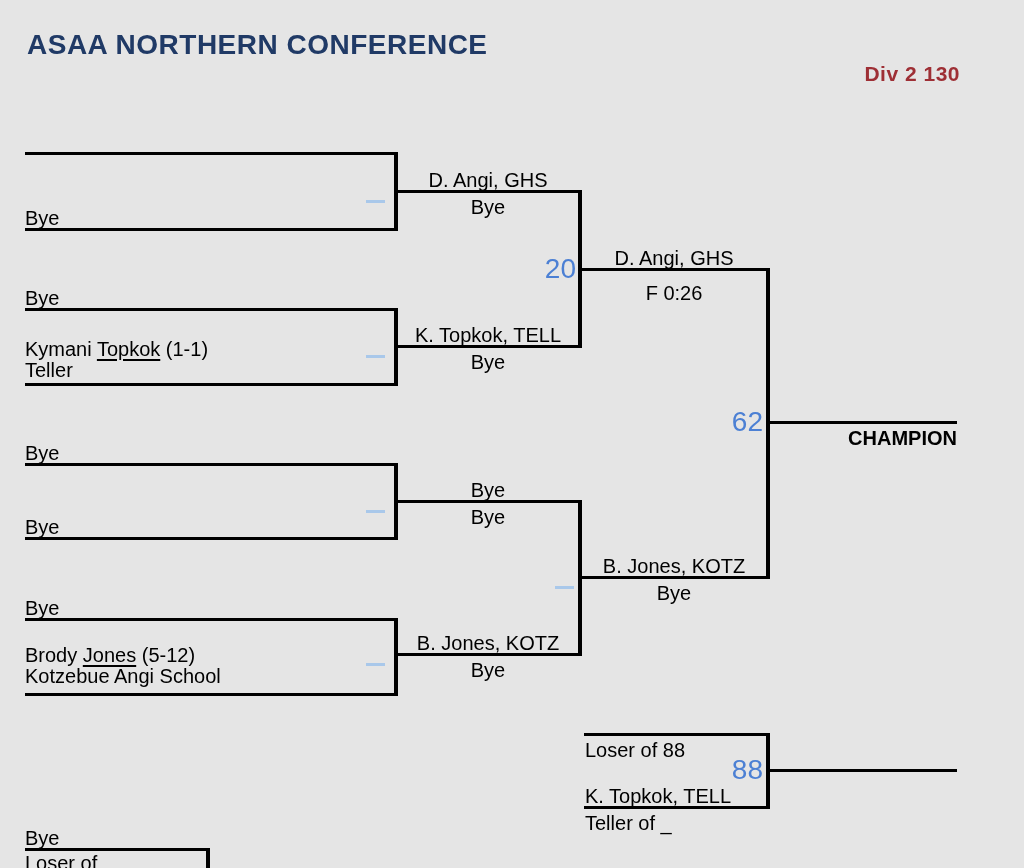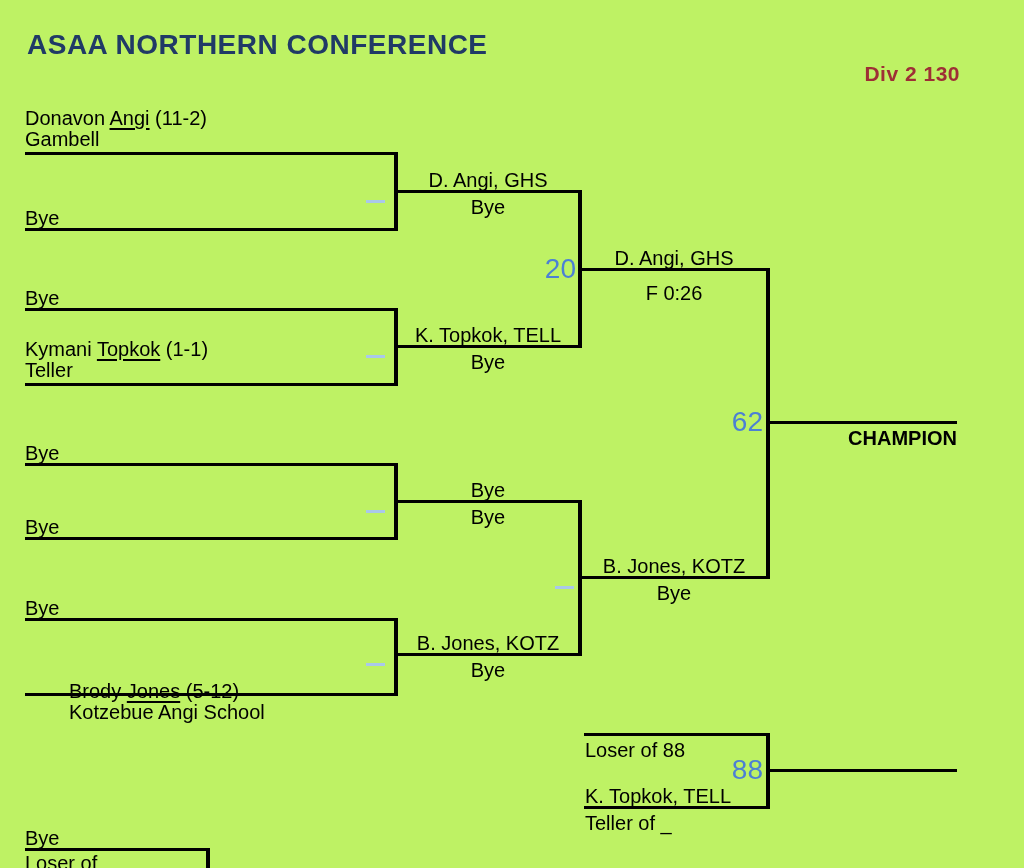--- a/index.html
+++ b/index.html
@@ -1,17 +1,17 @@
 <!DOCTYPE html>
 <html><head>
 <meta charset="utf-8">
 <style>
   html,body{margin:0;padding:0;background:#fff;}
   .stage{
-    position:relative;width:1024px;height:868px;background:#bef264;
+    position:relative;width:1024px;height:868px;background:#e5e5e5;
     font-family:"Liberation Sans","DejaVu Sans",sans-serif;color:#000;
     overflow:hidden;
   }
   .hline{position:absolute;height:3px;background:#000;}
   .vline{position:absolute;width:4px;background:#000;}
   .label{position:absolute;font-size:20px;line-height:21px;white-space:nowrap;}
   .ctr{text-align:center;white-space:nowrap;}
   .u{text-decoration:underline;text-underline-offset:3px;text-decoration-thickness:1.5px;}
   .num{position:absolute;font-size:28px;line-height:26px;color:#4c80d4;text-align:right;white-space:nowrap;}
   .dash{position:absolute;width:19px;height:3px;background:#a9c8ea;}
@@ -20,34 +20,30 @@
   .division{position:absolute;right:64px;top:30px;font-size:21px;font-weight:bold;letter-spacing:.5px;color:#9e2f35;margin-top:32px;}
 </style>
 </head>
 <body>
 
 <div class="stage">
 
   <div class="title">ASAA NORTHERN CONFERENCE</div>
   <div class="division">Div 2 130</div>
 
-  <div class="label" style="left:25px;top:108px;">
-    <span>Donavon </span><span class="u">Angi</span><span> (11-2)</span><br>
-    <span>Gambell</span>
-  </div>
   <div class="label" style="left:25px;top:208px;"><span>Bye</span></div>
   <div class="label" style="left:25px;top:288px;"><span>Bye</span></div>
   <div class="label" style="left:25px;top:339px;">
     <span>Kymani </span><span class="u">Topkok</span><span> (1-1)</span><br>
     <span>Teller</span>
   </div>
   <div class="label" style="left:25px;top:443px;"><span>Bye</span></div>
   <div class="label" style="left:25px;top:517px;"><span>Bye</span></div>
   <div class="label" style="left:25px;top:598px;"><span>Bye</span></div>
-  <div class="label" style="left:25px;top:681px;margin-left:44px;">
+  <div class="label" style="left:25px;top:645px;">
     <span>Brody </span><span class="u">Jones</span><span> (5-12)</span><br>
     <span>Kotzebue Angi School</span>
   </div>
 
   <div class="hline" style="left:25px;top:152px;width:373px;"></div>
   <div class="hline" style="left:25px;top:228px;width:373px;"></div>
   <div class="hline" style="left:25px;top:308px;width:373px;"></div>
   <div class="hline" style="left:25px;top:383px;width:373px;"></div>
   <div class="hline" style="left:25px;top:463px;width:373px;"></div>
   <div class="hline" style="left:25px;top:537px;width:373px;"></div>

